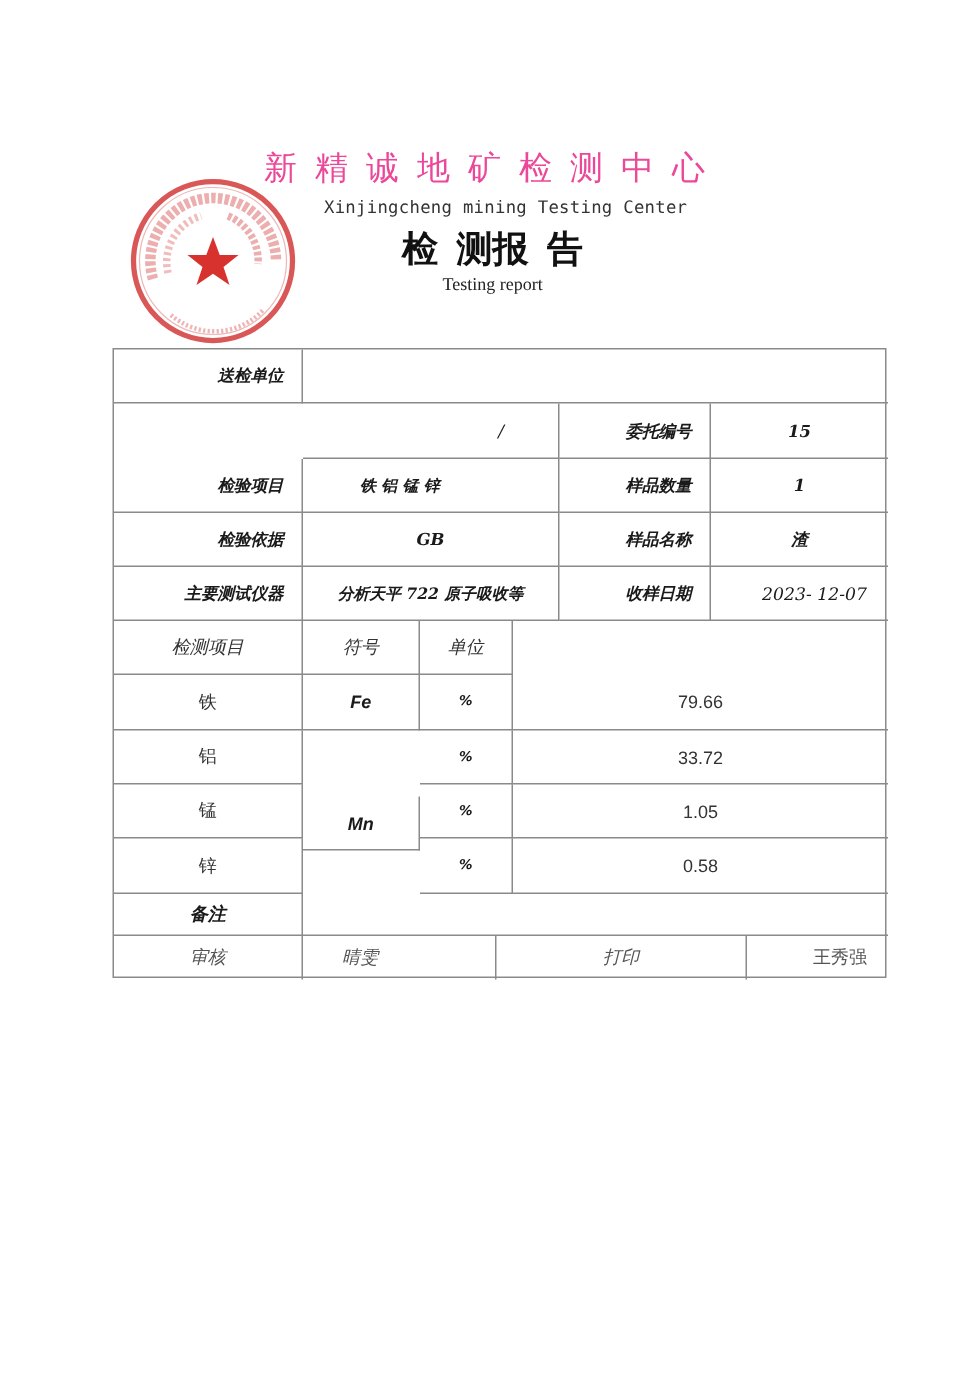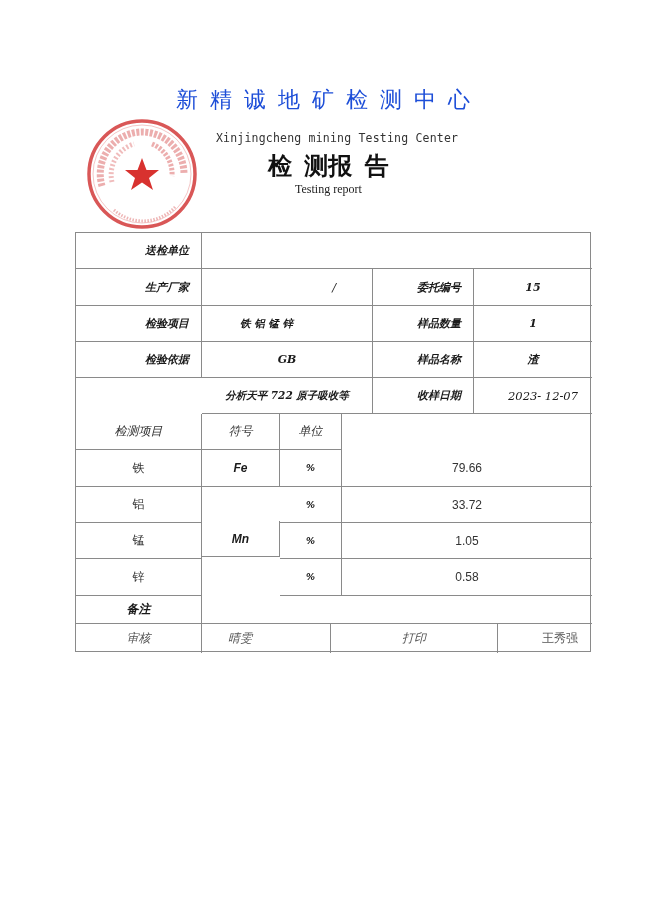--- a/index.html
+++ b/index.html
@@ -1,23 +1,23 @@
 <!DOCTYPE html>
 <html><head>
 <meta charset="utf-8">
 <style>
   html, body { margin: 0; padding: 0; }
   body {
     width: 652px; height: 921px; background: #ffffff; position: relative; overflow: hidden;
     font-family: "DejaVu Sans", "Liberation Sans", sans-serif; color: #1a1a1a;
   }
   .org-title {
-    position: absolute; left: 176px; top: 85px; width: 320px;
+    position: absolute; left: 176px; top: 97px; width: 320px;
     font-family: "DejaVu Serif", "Liberation Serif", serif;
-    font-size: 22px; letter-spacing: 12px; color: #1d4ed8; white-space: nowrap;
+    font-size: 22px; letter-spacing: 12px; color: #ec4899; white-space: nowrap;
   }
   .org-subtitle {
     position: absolute; left: 216px; top: 131px;
     font-family: "DejaVu Sans Mono", "Liberation Mono", monospace;
     font-size: 11.5px; color: #333; white-space: nowrap; letter-spacing: 0.2px;
   }
   .report-title {
     position: absolute; left: 268px; top: 150px;
     font-family: "DejaVu Sans", sans-serif; font-weight: bold;
     font-size: 24px; color: #111; white-space: nowrap; word-spacing: 4px;
@@ -73,54 +73,54 @@
     </g>
     <polygon points="56,40 60.5,52 73,52 63,60 67,72 56,64.5 45,72 49,60 39,52 51.5,52" fill="#d8322f"></polygon>
   </svg>
 </div>
 
 <div class="grid">
 
   <div class="cell lbl right" style="left:0;top:0;width:126px;height:36px;">送检单位</div>
   <div class="cell lastcol" style="left:126px;top:0;width:390px;height:36px;"></div>
 
-  <div class="cell lbl right" style="left:0;top:36px;width:126px;height:37px;">生产厂家</div>
   <div class="cell val-it" style="left:126px;top:36px;width:171px;height:37px;justify-content:flex-end;padding-right:36px;">/</div>
   <div class="cell lbl right" style="left:297px;top:36px;width:101px;height:37px;">委托编号</div>
   <div class="cell val-bold-it lastcol" style="left:398px;top:36px;width:118px;height:37px;">15</div>
 
   <div class="cell lbl right" style="left:0;top:73px;width:126px;height:36px;">检验项目</div>
   <div class="cell val-bold-it" style="left:126px;top:73px;width:171px;height:36px;justify-content:flex-start;padding-left:38px;font-size:10.5px;text-align:center;">铁  铝  锰 锌</div>
   <div class="cell lbl right" style="left:297px;top:73px;width:101px;height:36px;">样品数量</div>
   <div class="cell val-bold-it lastcol" style="left:398px;top:73px;width:118px;height:36px;">1</div>
 
   <div class="cell lbl right" style="left:0;top:109px;width:126px;height:36px;">检验依据</div>
   <div class="cell val-bold-it" style="left:126px;top:109px;width:171px;height:36px;">GB</div>
   <div class="cell lbl right" style="left:297px;top:109px;width:101px;height:36px;">样品名称</div>
   <div class="cell val-bold-it lastcol" style="left:398px;top:109px;width:118px;height:36px;">渣</div>
 
+  <div class="cell lbl right" style="left:0;top:145px;width:126px;height:36px;">主要测试仪器</div>
   <div class="cell val-bold-it" style="left:126px;top:145px;width:171px;height:36px;font-size:10.5px;">分析天平   722 原子吸收等</div>
   <div class="cell lbl right" style="left:297px;top:145px;width:101px;height:36px;">收样日期</div>
   <div class="cell val-it lastcol" style="left:398px;top:145px;width:118px;height:36px;justify-content:flex-end;padding-right:14px;">2023- 12-07</div>
 
   <div class="cell hdr" style="left:0;top:181px;width:126px;height:36px;">检测项目</div>
   <div class="cell hdr" style="left:126px;top:181px;width:78px;height:36px;">符号</div>
   <div class="cell hdr" style="left:204px;top:181px;width:62px;height:36px;">单位</div>
 
   <div class="cell plain" style="left:0;top:217px;width:126px;height:37px;">铁</div>
   <div class="cell sym" style="left:126px;top:217px;width:78px;height:37px;">Fe</div>
   <div class="cell unit" style="left:204px;top:217px;width:62px;height:37px;">%</div>
   <div class="cell plain lastcol" style="left:266px;top:217px;width:250px;height:37px;">79.66</div>
 
   <div class="cell plain" style="left:0;top:254px;width:126px;height:36px;">铝</div>
   <div class="cell unit" style="left:204px;top:254px;width:62px;height:36px;">%</div>
   <div class="cell plain lastcol" style="left:266px;top:254px;width:250px;height:36px;">33.72</div>
 
   <div class="cell plain" style="left:0;top:290px;width:126px;height:36px;">锰</div>
-  <div class="cell sym" style="left:126px;top:288px;width:78px;height:36px;text-align:right;">Mn</div>
+  <div class="cell sym" style="left:126px;top:298px;width:78px;height:36px;text-align:right;">Mn</div>
   <div class="cell unit" style="left:204px;top:290px;width:62px;height:36px;">%</div>
   <div class="cell plain lastcol" style="left:266px;top:290px;width:250px;height:36px;">1.05</div>
 
   <div class="cell plain" style="left:0;top:326px;width:126px;height:37px;">锌</div>
   <div class="cell unit" style="left:204px;top:326px;width:62px;height:37px;">%</div>
   <div class="cell plain lastcol" style="left:266px;top:326px;width:250px;height:37px;">0.58</div>
 
   <div class="cell lbl" style="left:0;top:363px;width:126px;height:28px;font-size:12px;">备注</div>
   <div class="cell lastcol" style="left:126px;top:363px;width:390px;height:28px;"></div>
 

